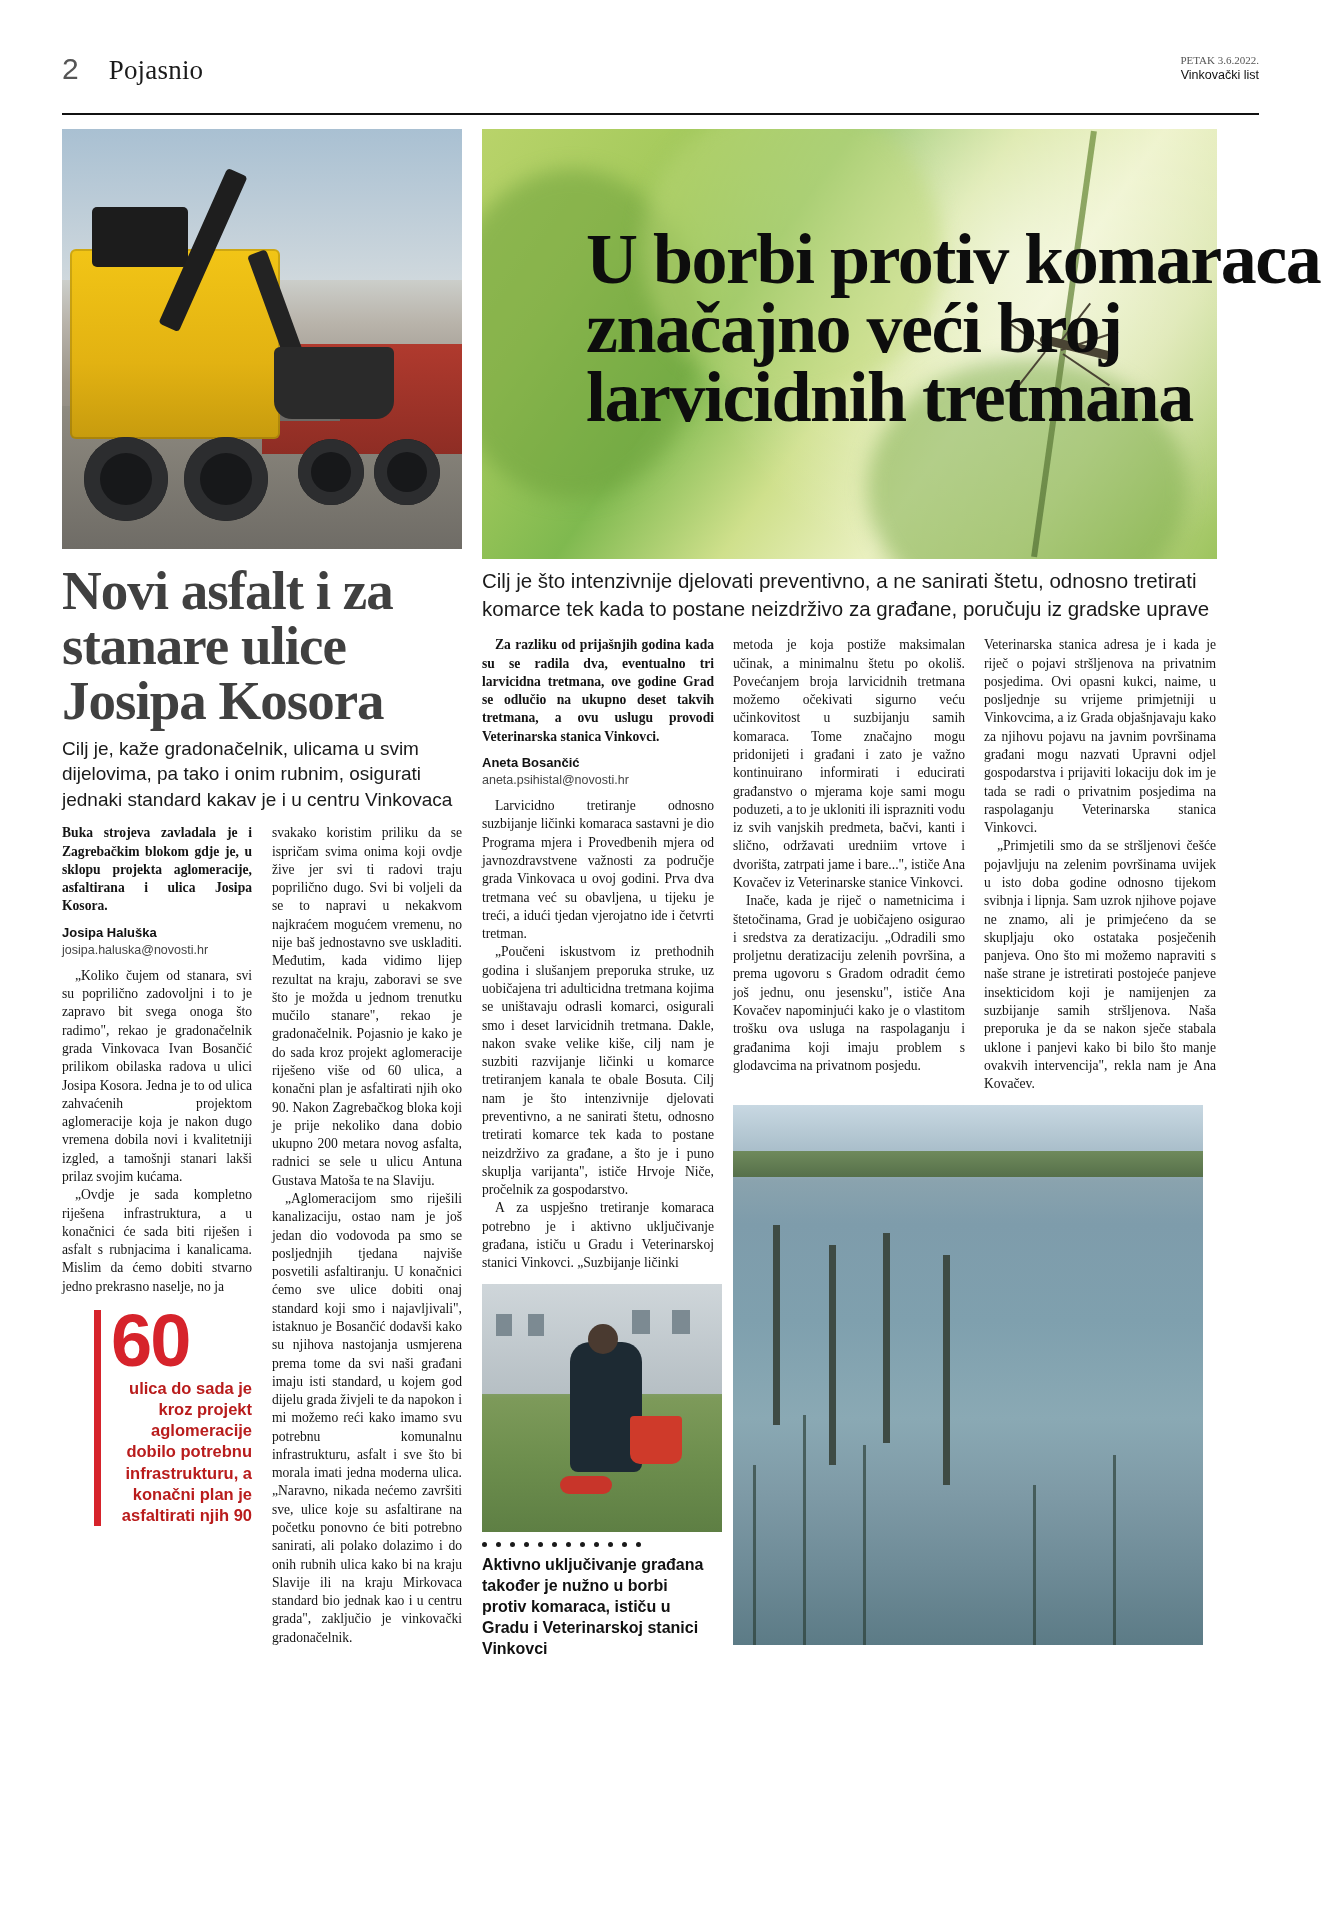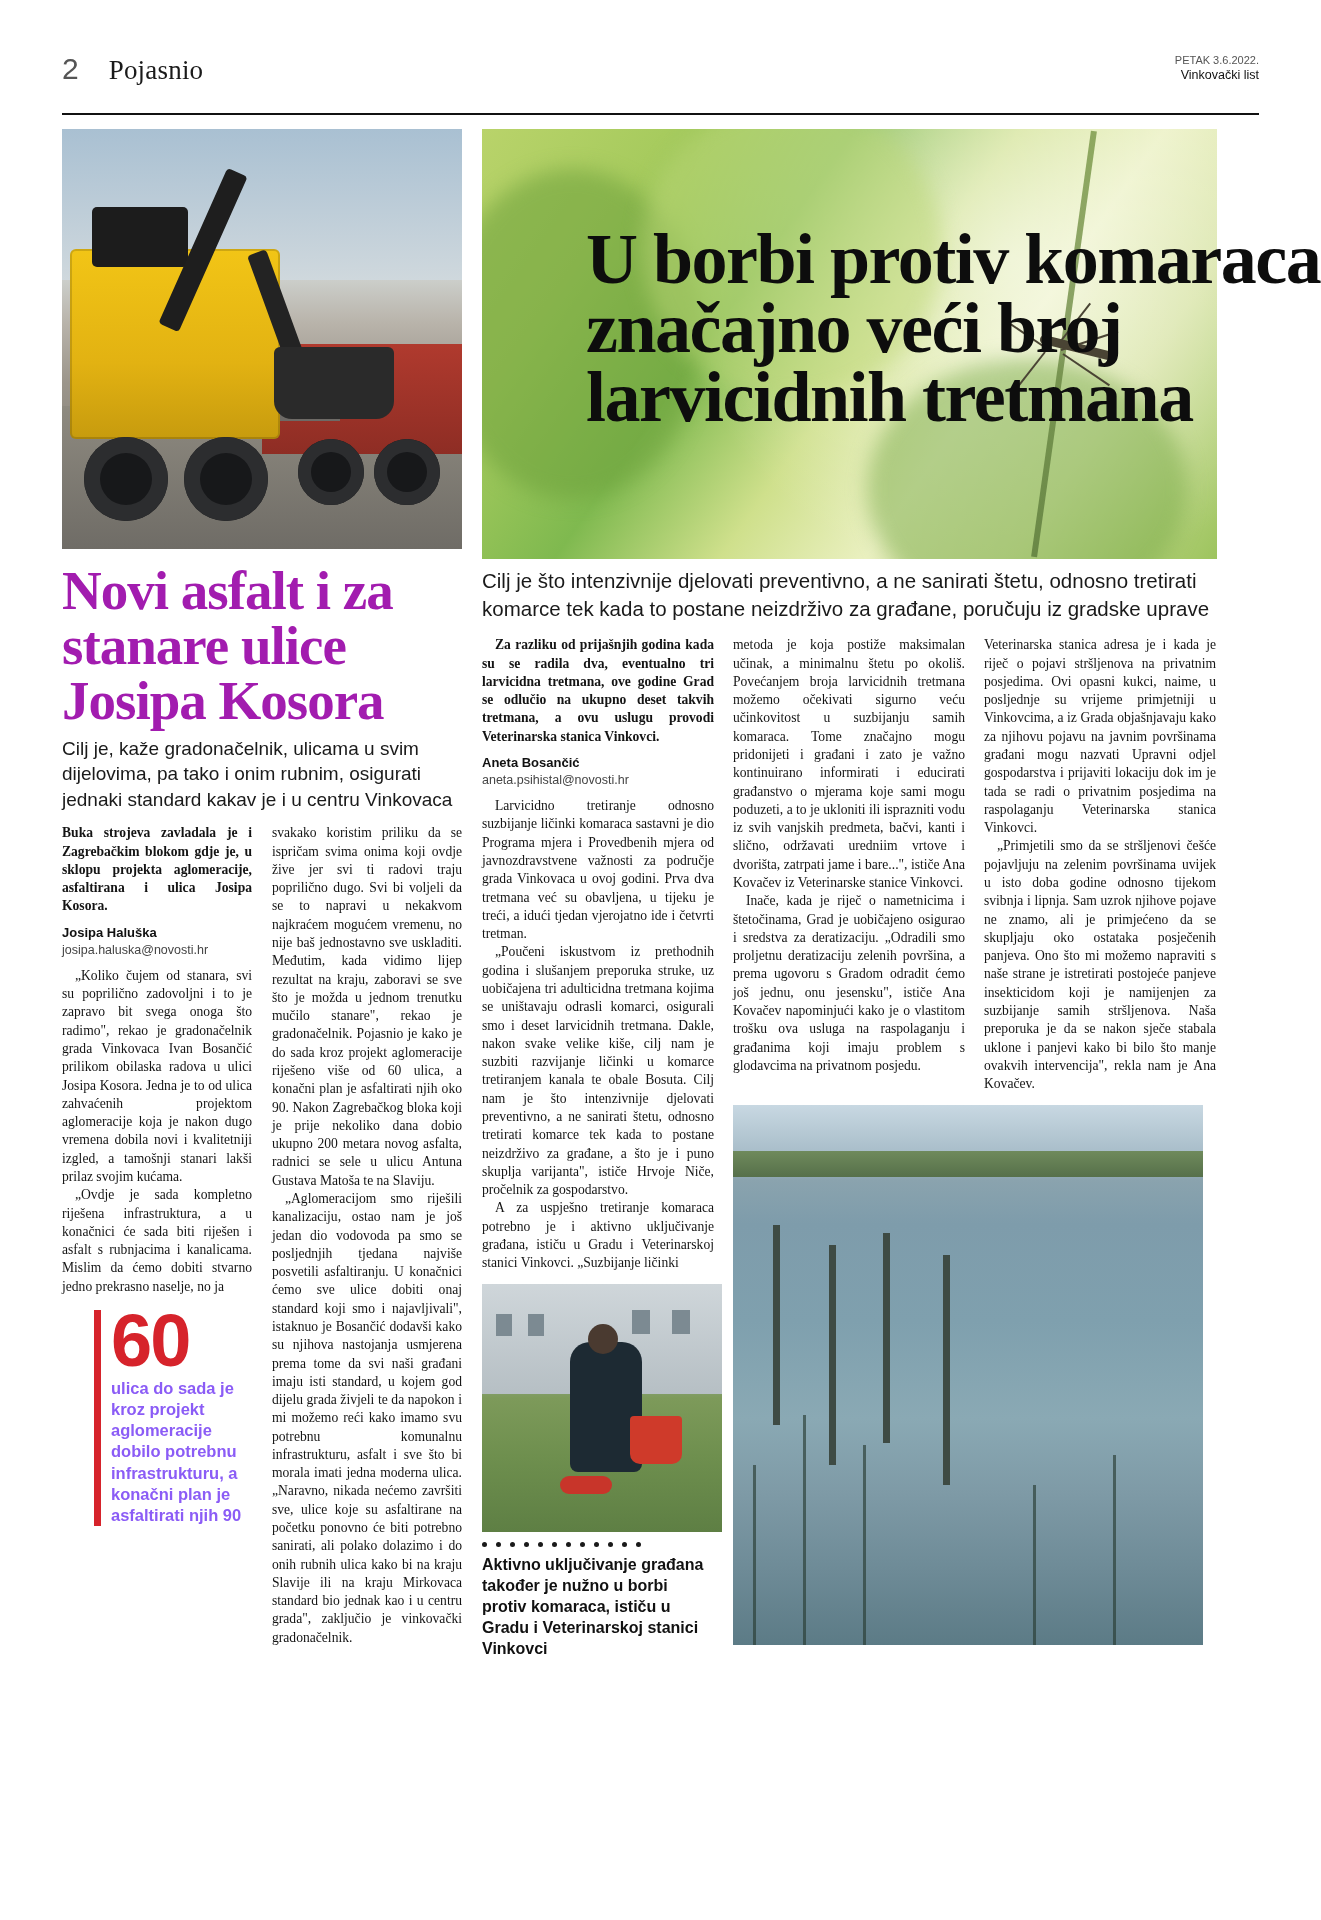--- a/index.html
+++ b/index.html
@@ -47,21 +47,21 @@
     font-family: "Liberation Serif", serif;
     font-size: 27px;
     color: #1a1a1a;
     letter-spacing: .2px;
   }
   .masthead-right {
     text-align: right;
     line-height: 1.25;
   }
   .issue-date {
-    font-family: Liberation Sans, sans-serif;
+    font-family: Liberation Serif, serif;
     font-size: 11px;
     color: #555;
   }
   .paper-name {
     font-family: "Liberation Sans", sans-serif;
     font-size: 12.5px;
     color: #111;
   }
   .rule-top {
     margin-top: 7px;
@@ -243,21 +243,21 @@
     color: #1a1a1a;
     margin: 8px 0 14px 0;
   }
   .headline-left {
     font-family: "Liberation Serif", serif;
     font-weight: 700;
     font-size: 55px;
     line-height: 1.0;
     letter-spacing: -1px;
     margin: 14px 0 8px 0;
-    color: #a21caf;
+    color: #404040;
   }
   .standfirst-left {
     font-family: "Liberation Sans", sans-serif;
     font-size: 19px;
     line-height: 1.34;
     color: #1a1a1a;
     margin: 4px 0 12px 0;
   }
 
   
@@ -309,22 +309,23 @@
     font-size: 74px;
     line-height: .84;
     color: #d6232b;
     letter-spacing: -2px;
   }
   .callout-text {
     font-family: "Liberation Sans", sans-serif;
     font-weight: 700;
     font-size: 16.5px;
     line-height: 1.28;
-    color: #8b5cf6;
+    color: #b91c1c;
     margin-top: 6px;
+    text-align: right;
   }
 
   
   .dots {
     display: flex;
     gap: 9px;
     margin: 10px 0 8px 0;
   }
   .dots span {
     width: 5px; height: 5px; border-radius: 50%; background: #1a1a1a; display: block;

